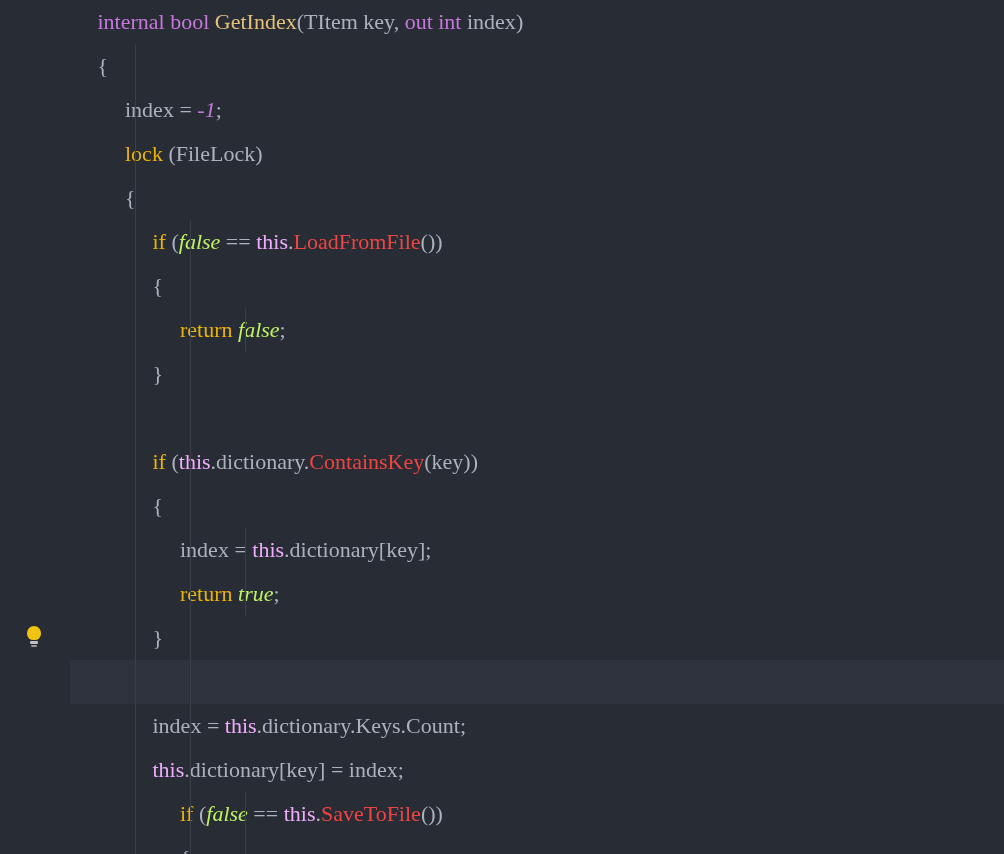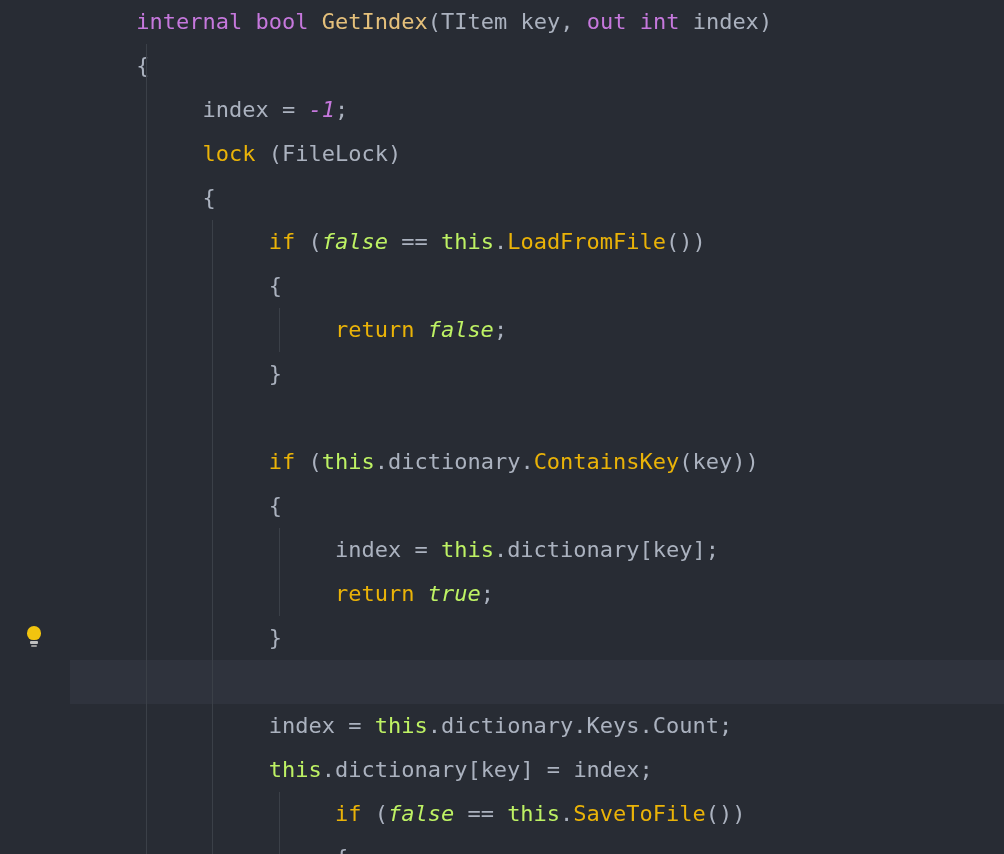--- a/index.html
+++ b/index.html
@@ -11,20 +11,21 @@
     font-family: "Menlo", "Consolas", "DejaVu Sans Mono", monospace;
     font-size: 22px;
     overflow: hidden;
   }
 
   .editor {
     position: relative;
     width: 1004px;
     height: 737px;
     box-sizing: border-box;
+    font-family: Liberation Serif, serif;
   }
 
   .gutter {
     position: absolute;
     left: 0;
     top: 0;
     width: 60px;
     height: 100%;
   }
 
@@ -68,26 +69,26 @@
   .g1 { left: calc(10px + 5ch); }   
   .g2 { left: calc(10px + 10ch); }
   .g3 { left: calc(10px + 15ch); }
 
   
   .kw    { color: #eab308; }            
   .kw-it { color: #bef264; font-style: italic; } 
   .mod   { color: #c678dd; }            
   .type  { color: #c678dd; }            
   .fn    { color: #e5c07b; }            
-  .call  { color: #eab308; }            
+  .call  { color: #ef4444; }            
   .id    { color: #abb2bf; }
   .num-it{ color: #c678dd; font-style: italic; } 
   .punct { color: #abb2bf; }
   .op    { color: #abb2bf; }
-  .this  { color: #bef264; }            
+  .this  { color: #f0abfc; }            
   .paren { color: #abb2bf; }
   .brace { color: #abb2bf; }
 
   
   .bulb {
     position: absolute;
     left: 24px;
     top: calc(44px * 14 + 10px);
     width: 20px;
     height: 24px;

